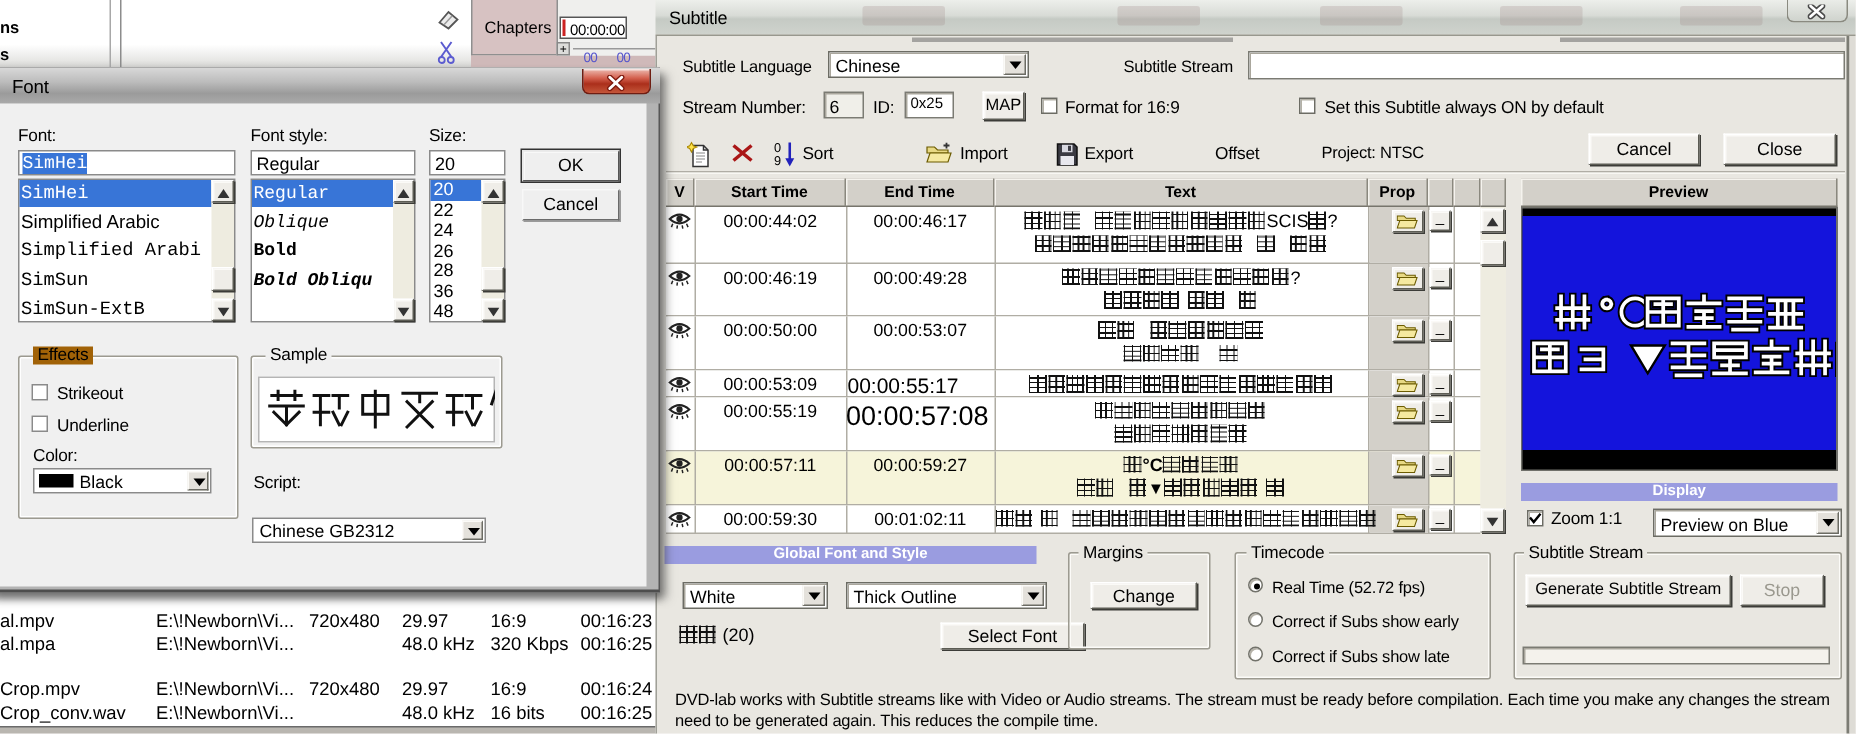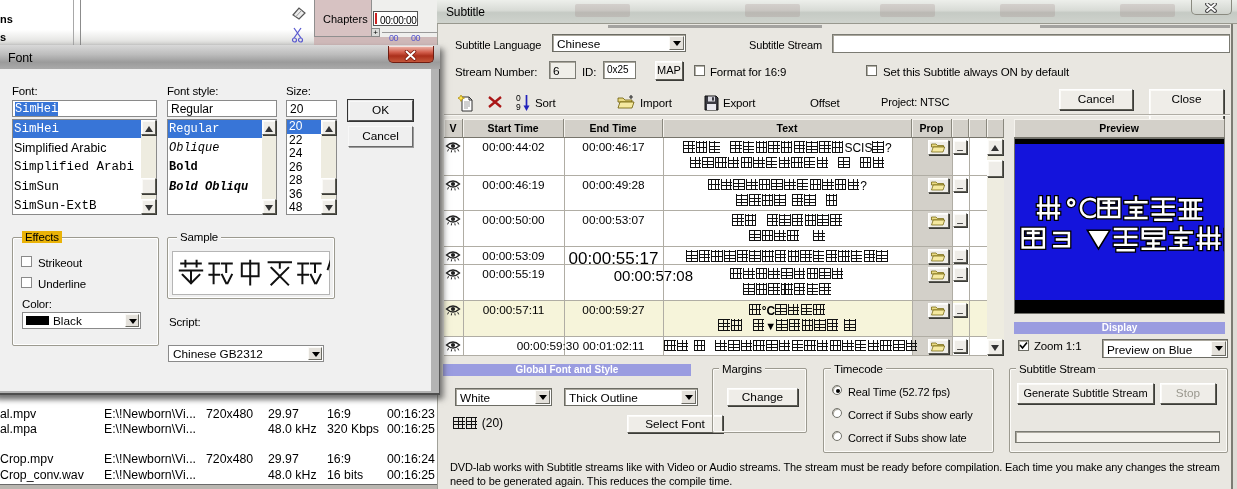--- a/index.html
+++ b/index.html
@@ -139,21 +139,21 @@
 <svg class="abs" style="left:704px;top:95px" width="15" height="16">
     <path d="M1 1 h11 l2 2 v12 h-13 z" fill="#3a3a42" stroke="#111"></path>
     <rect x="4" y="1.5" width="7" height="5" fill="#d8d8e0"></rect>
     <rect x="8" y="2.2" width="2" height="3.4" fill="#3a3a42"></rect>
     <rect x="3" y="9" width="9" height="6" fill="#e8e8ee"></rect>
   </svg>
 <div class="lbl" style="left:723px;top:97px;">Export</div>
 <div class="lbl" style="left:810px;top:97px;">Offset</div>
 <div class="lbl" style="left:881px;top:96px;font-size:11px">Project: NTSC</div>
 <div class="btn" style="left:1059px;top:89px;width:74px;height:21px;line-height:19px">Cancel</div>
-<div class="btn" style="left:1149px;top:89px;width:75px;height:31px;line-height:19px">Close</div>
+<div class="btn" style="left:1149px;top:89px;width:75px;height:21px;line-height:19px">Close</div>
 <div class="abs" style="left:444px;top:114px;width:786px;height:1px;background:#b0ada5"></div>
 <div class="abs" style="left:444px;top:115px;width:786px;height:1px;background:#f8f7f3"></div>
 <div class="hdr" style="left:444px;top:119px;width:19px">V</div>
 <div class="hdr" style="left:463px;top:119px;width:101px">Start Time</div>
 <div class="hdr" style="left:564px;top:119px;width:99px">End Time</div>
 <div class="hdr" style="left:663px;top:119px;width:249px">Text</div>
 <div class="hdr" style="left:912px;top:119px;width:40px">Prop</div>
 <div class="hdr" style="left:952px;top:119px;width:17px"></div>
 <div class="hdr" style="left:969px;top:119px;width:18px"></div>
 <div class="hdr" style="left:987px;top:119px;width:17px"></div>
@@ -231,42 +231,42 @@
 <div class="abs" style="left:912px;top:247px;width:1px;height:17.5px;background:#b0ada4"></div>
 <div class="abs" style="left:952px;top:247px;width:1px;height:17.5px;background:#b0ada4"></div>
 <div class="abs" style="left:969px;top:247px;width:1px;height:17.5px;background:#b0ada4"></div>
 <div class="abs" style="left:913px;top:247px;width:39px;height:16.5px;background:#d3d0c9"></div>
 <svg class="abs" style="left:445px;top:250px" width="16" height="13">
     <path d="M1.5 5 Q8 -0.8 14.5 5 Q8 10.8 1.5 5 Z" fill="none" stroke="#222" stroke-width="1.4"></path>
     <circle cx="8" cy="5" r="2.1" fill="#222"></circle>
     <path d="M3.5 8.2 L2.6 10.4 M6.6 9.3 L6.3 11.4 M9.8 9.3 L10.2 11.4 M12.7 8.2 L13.7 10.4" stroke="#222" stroke-width="1" fill="none"></path>
   </svg>
 <div class="abs" style="left:464px;top:249px;width:99px;height:14px;font-size:11.8px;text-align:center">00:00:53:09</div>
-<div class="abs" style="left:565px;top:249px;width:97px;height:14px;font-size:17px;text-align:center">00:00:55:17</div>
+<div class="abs" style="left:565px;top:249px;width:97px;height:14px;font-size:14px;text-align:left">00:00:55:17</div>
 <div class="abs" style="left:664px;top:249.0px;width:247px;height:15px;text-align:center;line-height:13px;white-space:nowrap"><span class="zb"></span><span class="zc"></span><span class="za"></span><span class="zb"></span><span class="zc"></span><span class="zb"></span><span class="za"></span><span class="zc"></span><span class="za"></span><span class="zc"></span><span class="zb"></span><span class="zc"></span><span class="za"></span><span class="zb"></span><span class="zc"></span><span class="zb"></span></div>
 <div class="btn" style="left:928px;top:249px;width:21px;height:15px"><svg width="15" height="11" style="margin-top:1px">
       <path d="M0.5 2 h4.5 l1.5 1.5 h6 v1.5 h-12 z" fill="#e8d984" stroke="#6b5b00" stroke-width="0.7"></path>
       <path d="M0.5 10 L2.2 5 h11.5 L12 10 Z" fill="#f5e9a0" stroke="#6b5b00" stroke-width="0.7"></path>
     </svg></div>
 <div class="btn" style="left:953px;top:249px;width:14px;height:14px;font-size:10px;line-height:9px">_</div>
 <div class="abs" style="left:444px;top:264.5px;width:543px;height:36.0px;background:#fff;border-bottom:1px solid #b0ada4"></div>
 <div class="abs" style="left:463px;top:264.5px;width:1px;height:36.0px;background:#b0ada4"></div>
 <div class="abs" style="left:564px;top:264.5px;width:1px;height:36.0px;background:#b0ada4"></div>
 <div class="abs" style="left:663px;top:264.5px;width:1px;height:36.0px;background:#b0ada4"></div>
 <div class="abs" style="left:912px;top:264.5px;width:1px;height:36.0px;background:#b0ada4"></div>
 <div class="abs" style="left:952px;top:264.5px;width:1px;height:36.0px;background:#b0ada4"></div>
 <div class="abs" style="left:969px;top:264.5px;width:1px;height:36.0px;background:#b0ada4"></div>
 <div class="abs" style="left:913px;top:264.5px;width:39px;height:35.0px;background:#d3d0c9"></div>
 <svg class="abs" style="left:445px;top:267.5px" width="16" height="13">
     <path d="M1.5 5 Q8 -0.8 14.5 5 Q8 10.8 1.5 5 Z" fill="none" stroke="#222" stroke-width="1.4"></path>
     <circle cx="8" cy="5" r="2.1" fill="#222"></circle>
     <path d="M3.5 8.2 L2.6 10.4 M6.6 9.3 L6.3 11.4 M9.8 9.3 L10.2 11.4 M12.7 8.2 L13.7 10.4" stroke="#222" stroke-width="1" fill="none"></path>
   </svg>
 <div class="abs" style="left:464px;top:266.5px;width:99px;height:14px;font-size:11.8px;text-align:center">00:00:55:19</div>
-<div class="abs" style="left:596px;top:266.5px;width:97px;height:14px;font-size:15px;text-align:right">00:00:57:08</div>
+<div class="abs" style="left:564px;top:266.5px;width:97px;height:14px;font-size:18px;text-align:left">00:00:57:08</div>
 <div class="abs" style="left:664px;top:266.5px;width:247px;height:15px;text-align:center;line-height:13px;white-space:nowrap"><span class="za"></span><span class="zc"></span><span class="za"></span><span class="zc"></span><span class="zb"></span><span class="zc"></span><span class="za"></span><span class="zb"></span><span class="zc"></span></div>
 <div class="abs" style="left:664px;top:282.0px;width:247px;height:15px;text-align:center;line-height:13px;white-space:nowrap"><span class="zb"></span><span class="za"></span><span class="zc"></span><span class="za"></span><span class="zc"></span><span class="zb"></span><span class="zc"></span></div>
 <div class="btn" style="left:928px;top:266.5px;width:21px;height:15px"><svg width="15" height="11" style="margin-top:1px">
       <path d="M0.5 2 h4.5 l1.5 1.5 h6 v1.5 h-12 z" fill="#e8d984" stroke="#6b5b00" stroke-width="0.7"></path>
       <path d="M0.5 10 L2.2 5 h11.5 L12 10 Z" fill="#f5e9a0" stroke="#6b5b00" stroke-width="0.7"></path>
     </svg></div>
 <div class="btn" style="left:953px;top:266.5px;width:14px;height:14px;font-size:10px;line-height:9px">_</div>
 <div class="abs" style="left:444px;top:300.5px;width:543px;height:36.0px;background:#f6f4da;border-bottom:1px solid #b0ada4"></div>
 <div class="abs" style="left:463px;top:300.5px;width:1px;height:36.0px;background:#b0ada4"></div>
 <div class="abs" style="left:564px;top:300.5px;width:1px;height:36.0px;background:#b0ada4"></div>
@@ -295,21 +295,21 @@
 <div class="abs" style="left:663px;top:336.5px;width:1px;height:19.5px;background:#b0ada4"></div>
 <div class="abs" style="left:912px;top:336.5px;width:1px;height:19.5px;background:#b0ada4"></div>
 <div class="abs" style="left:952px;top:336.5px;width:1px;height:19.5px;background:#b0ada4"></div>
 <div class="abs" style="left:969px;top:336.5px;width:1px;height:19.5px;background:#b0ada4"></div>
 <div class="abs" style="left:913px;top:336.5px;width:39px;height:18.5px;background:#d3d0c9"></div>
 <svg class="abs" style="left:445px;top:339.5px" width="16" height="13">
     <path d="M1.5 5 Q8 -0.8 14.5 5 Q8 10.8 1.5 5 Z" fill="none" stroke="#222" stroke-width="1.4"></path>
     <circle cx="8" cy="5" r="2.1" fill="#222"></circle>
     <path d="M3.5 8.2 L2.6 10.4 M6.6 9.3 L6.3 11.4 M9.8 9.3 L10.2 11.4 M12.7 8.2 L13.7 10.4" stroke="#222" stroke-width="1" fill="none"></path>
   </svg>
-<div class="abs" style="left:480px;top:338.5px;width:99px;height:14px;font-size:11.8px;text-align:right">00:00:59:30</div>
+<div class="abs" style="left:464px;top:338.5px;width:99px;height:14px;font-size:11.8px;text-align:center">00:00:59:30</div>
 <div class="abs" style="left:565px;top:338.5px;width:97px;height:14px;font-size:11.8px;text-align:center">00:01:02:11</div>
 <div class="abs" style="left:664px;top:338.5px;width:247px;height:15px;text-align:center;line-height:13px;white-space:nowrap"><span class="za"></span><span class="zc"></span>&nbsp;<span class="za"></span>&nbsp;&nbsp;<span class="zc"></span><span class="zb"></span><span class="zc"></span><span class="za"></span><span class="zb"></span><span class="zc"></span><span class="zb"></span><span class="za"></span><span class="zc"></span><span class="za"></span><span class="zc"></span><span class="zb"></span><span class="zc"></span><span class="za"></span><span class="zb"></span><span class="zc"></span></div>
 <div class="btn" style="left:928px;top:338.5px;width:21px;height:15px"><svg width="15" height="11" style="margin-top:1px">
       <path d="M0.5 2 h4.5 l1.5 1.5 h6 v1.5 h-12 z" fill="#e8d984" stroke="#6b5b00" stroke-width="0.7"></path>
       <path d="M0.5 10 L2.2 5 h11.5 L12 10 Z" fill="#f5e9a0" stroke="#6b5b00" stroke-width="0.7"></path>
     </svg></div>
 <div class="btn" style="left:953px;top:338.5px;width:14px;height:14px;font-size:10px;line-height:9px">_</div>
 <div class="abs" style="left:987px;top:138px;width:17px;height:218px;background:#eeece0"></div>
 <div class="btn" style="left:987px;top:139px;width:16px;height:16px"><svg width="8" height="6" style="margin-top:4px">
       <path d="M4 0 L8 6 L0 6 Z" fill="#333"></path>
@@ -457,21 +457,21 @@
 <div class="btn" style="left:321px;top:120px;width:15px;height:15px"><svg width="8" height="6" style="margin-top:4px">
       <path d="M4 0 L8 6 L0 6 Z" fill="#333"></path>
     </svg></div>
 <div class="btn" style="left:321px;top:178px;width:15px;height:16px"></div>
 <div class="btn" style="left:321px;top:199px;width:15px;height:15px"><svg width="8" height="6" style="margin-top:4px">
       <path d="M0 0 L8 0 L4 6 Z" fill="#333"></path>
     </svg></div>
 <div class="btn" style="left:348px;top:100px;width:65px;height:21px;line-height:19px;border-color:#e8e8e8 #555 #555 #e8e8e8;box-shadow:0 0 0 1px #333,inset 1px 1px 0 #f8f8f8;background:#efefef">OK</div>
 <div class="btn" style="left:348px;top:126px;width:65px;height:21px;line-height:19px;background:#efefef;border-color:#f8f8f8 #6a6a6a #6a6a6a #f8f8f8;box-shadow:1px 1px 0 #9a9a9a">Cancel</div>
 <div class="gbox" style="left:12px;top:237px;width:147px;height:109px;box-shadow:inset 0 0 0 1px #fff"></div>
-<div class="lbl" style="left:22px;top:231px;background:#eab308;padding:0 3px">Effects</div>
+<div class="lbl" style="left:22px;top:231px;background:#a16207;padding:0 3px">Effects</div>
 <span class="cb" style="left:21px;top:256px;box-shadow:none;border-color:#8a8a8a"></span>
 <div class="lbl" style="left:38px;top:257px;">Strikeout</div>
 <span class="cb" style="left:21px;top:277px;box-shadow:none;border-color:#8a8a8a"></span>
 <div class="lbl" style="left:38px;top:278px;">Underline</div>
 <div class="lbl" style="left:22px;top:298px;">Color:</div>
 <div class="combo" style="left:22px;top:312px;width:119px;height:17px;box-shadow:none;border-color:#8a8a8a">
     <span style="position:absolute;left:3px;top:3px;width:23px;height:9px;background:#000"></span>
     <span class="tx" style="left:30px;top:1px">Black</span>
     <span class="abtn" style="width:14px"></span>
   </div>

